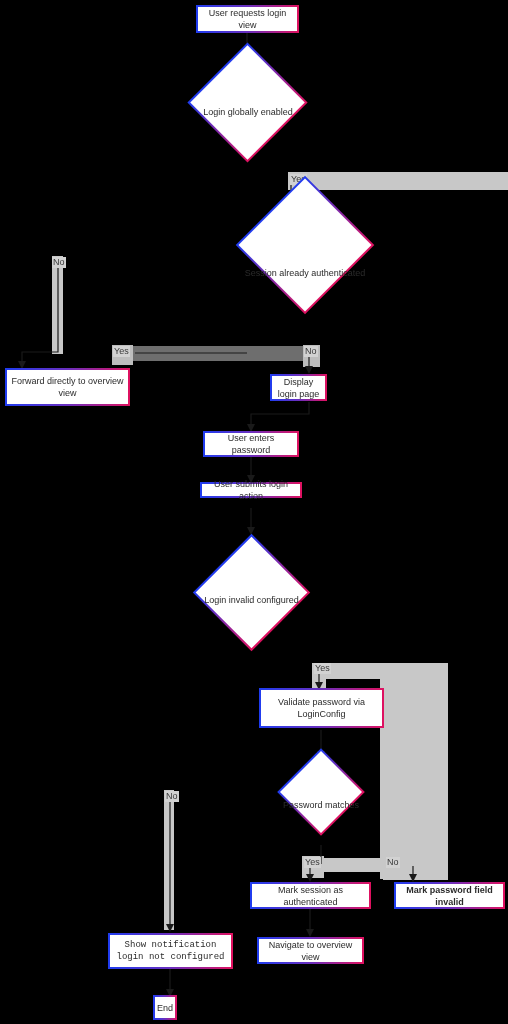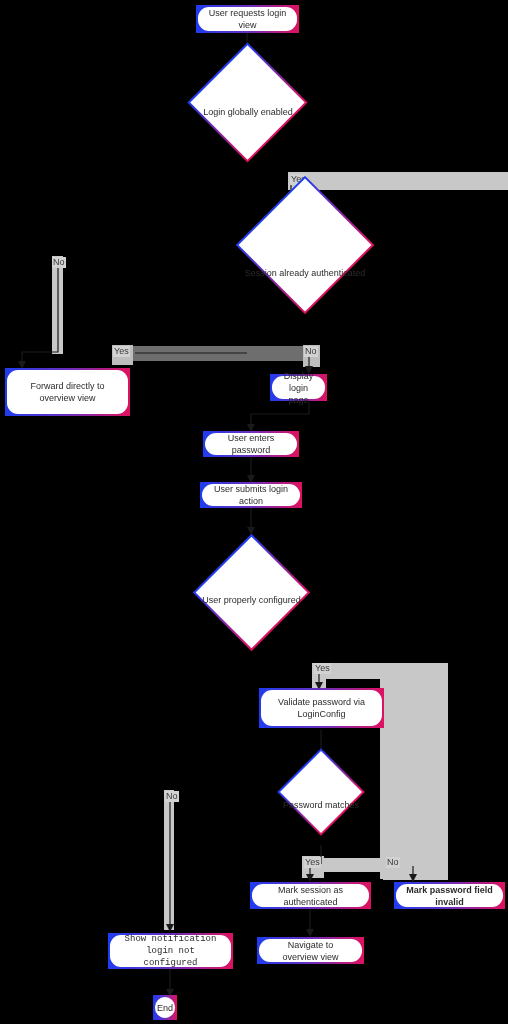--- a/index.html
+++ b/index.html
@@ -19,21 +19,21 @@
     background:linear-gradient(90deg,#1f3cf0 0%,#6a2fbf 50%,#e0115f 100%);
     padding:2px;
     box-sizing:border-box;
   }
   .gwrap > .inner{
     width:100%;height:100%;
     background:#ffffff;
     display:flex;align-items:center;justify-content:center;
     text-align:center;color:#2b2b2b;
     font-size:9px;line-height:12px;
-    box-sizing:border-box;padding:1px 10px;border-radius:11px;
+    box-sizing:border-box;padding:1px 4px;
   }
 
   
   .diamond{
     position:absolute;
     background:linear-gradient(90deg,#1f3cf0 0%,#7a2ab0 45%,#e0115f 100%);
     transform:rotate(45deg);
   }
   .diamond > .dinner{
     position:absolute;left:2px;top:2px;right:2px;bottom:2px;
@@ -149,40 +149,40 @@
   <div class="diamond" style="left:205px;top:60px;width:85px;height:85px;">
     <div class="dinner"></div>
   </div>
   <div class="dlabel" style="left:193px;top:96px;width:110px;height:16px;">Login globally enabled</div>
 
   <div class="diamond" style="left:256px;top:196px;width:98px;height:98px;">
     <div class="dinner"></div>
   </div>
   <div class="dlabel" style="left:235px;top:257px;width:140px;height:16px;">Session already authenticated</div>
 
-  <div class="gwrap" style="left:5px;top:368px;width:125px;height:48px;">
+  <div class="gwrap" style="left:5px;top:368px;width:125px;height:38px;">
     <div class="inner">Forward directly to overview view</div>
   </div>
 
   <div class="gwrap" style="left:270px;top:374px;width:57px;height:27px;">
     <div class="inner">Display login page</div>
   </div>
 
   <div class="gwrap" style="left:203px;top:431px;width:96px;height:26px;">
     <div class="inner">User enters password</div>
   </div>
 
-  <div class="gwrap" style="left:200px;top:482px;width:102px;height:26px;">
+  <div class="gwrap" style="left:200px;top:482px;width:102px;height:16px;">
     <div class="inner">User submits login action</div>
   </div>
 
   <div class="diamond" style="left:210px;top:551px;width:83px;height:83px;">
     <div class="dinner"></div>
   </div>
-  <div class="dlabel" style="left:189px;top:584px;width:125px;height:16px;">User properly configured</div>
+  <div class="dlabel" style="left:189px;top:584px;width:125px;height:16px;">Login invalid configured</div>
 
   <div class="gwrap" style="left:259px;top:688px;width:125px;height:40px;">
     <div class="inner">Validate password via LoginConfig</div>
   </div>
 
   <div class="diamond" style="left:290px;top:761px;width:62px;height:62px;">
     <div class="dinner"></div>
   </div>
   <div class="dlabel" style="left:275px;top:789px;width:92px;height:16px;">Password matches</div>
 

